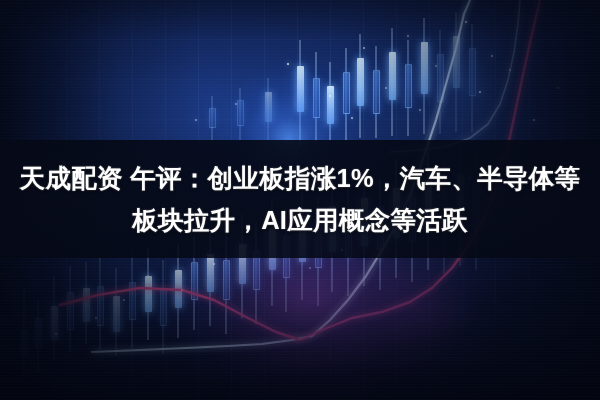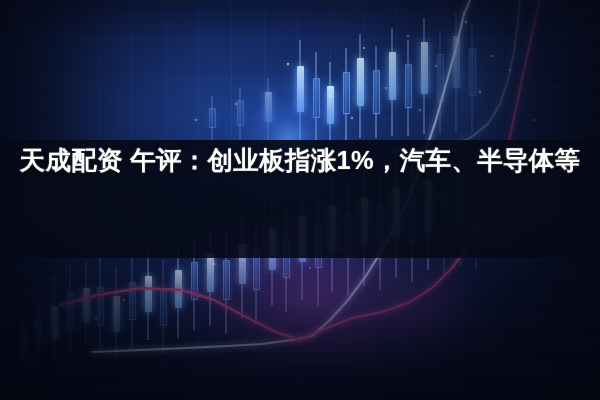--- a/index.html
+++ b/index.html
@@ -135,21 +135,21 @@
         rgba(5,9,22,0.88) 100%);
   }
   #headline {
     position: absolute;
     left: 0; right: 0;
     top: 140px;
     height: 118px;
     display: flex;
     flex-direction: column;
     align-items: center;
-    justify-content: space-between;
+    justify-content: center;
     gap: 2px;
   }
   .hl-line {
     color: #ffffff;
     font-size: 25.5px;
     font-weight: 700;
     line-height: 40px;
     letter-spacing: 0.3px;
     white-space: nowrap;
     text-shadow: 0 0 2px rgba(255,255,255,0.35), 0 1px 3px rgba(0,0,0,0.8);
@@ -414,15 +414,16 @@
 
   <div class="layer" id="bg-deep-left"></div>
   <div class="layer" id="bg-deep-right"></div>
   <div class="layer" id="bg-top-fade"></div>
   <div class="layer" id="bg-bottom-fade"></div>
   <div class="layer" id="scan"></div>
 
   <div id="headline-band"></div>
   <div id="headline">
     <div class="hl-line" id="hl-line-1">天成配资 午评：创业板指涨1%，汽车、半导体等</div>
+    <div class="hl-line" id="hl-line-2">板块拉升，AI应用概念等活跃</div>
   </div>
 
 </div>
 
 </body></html>

